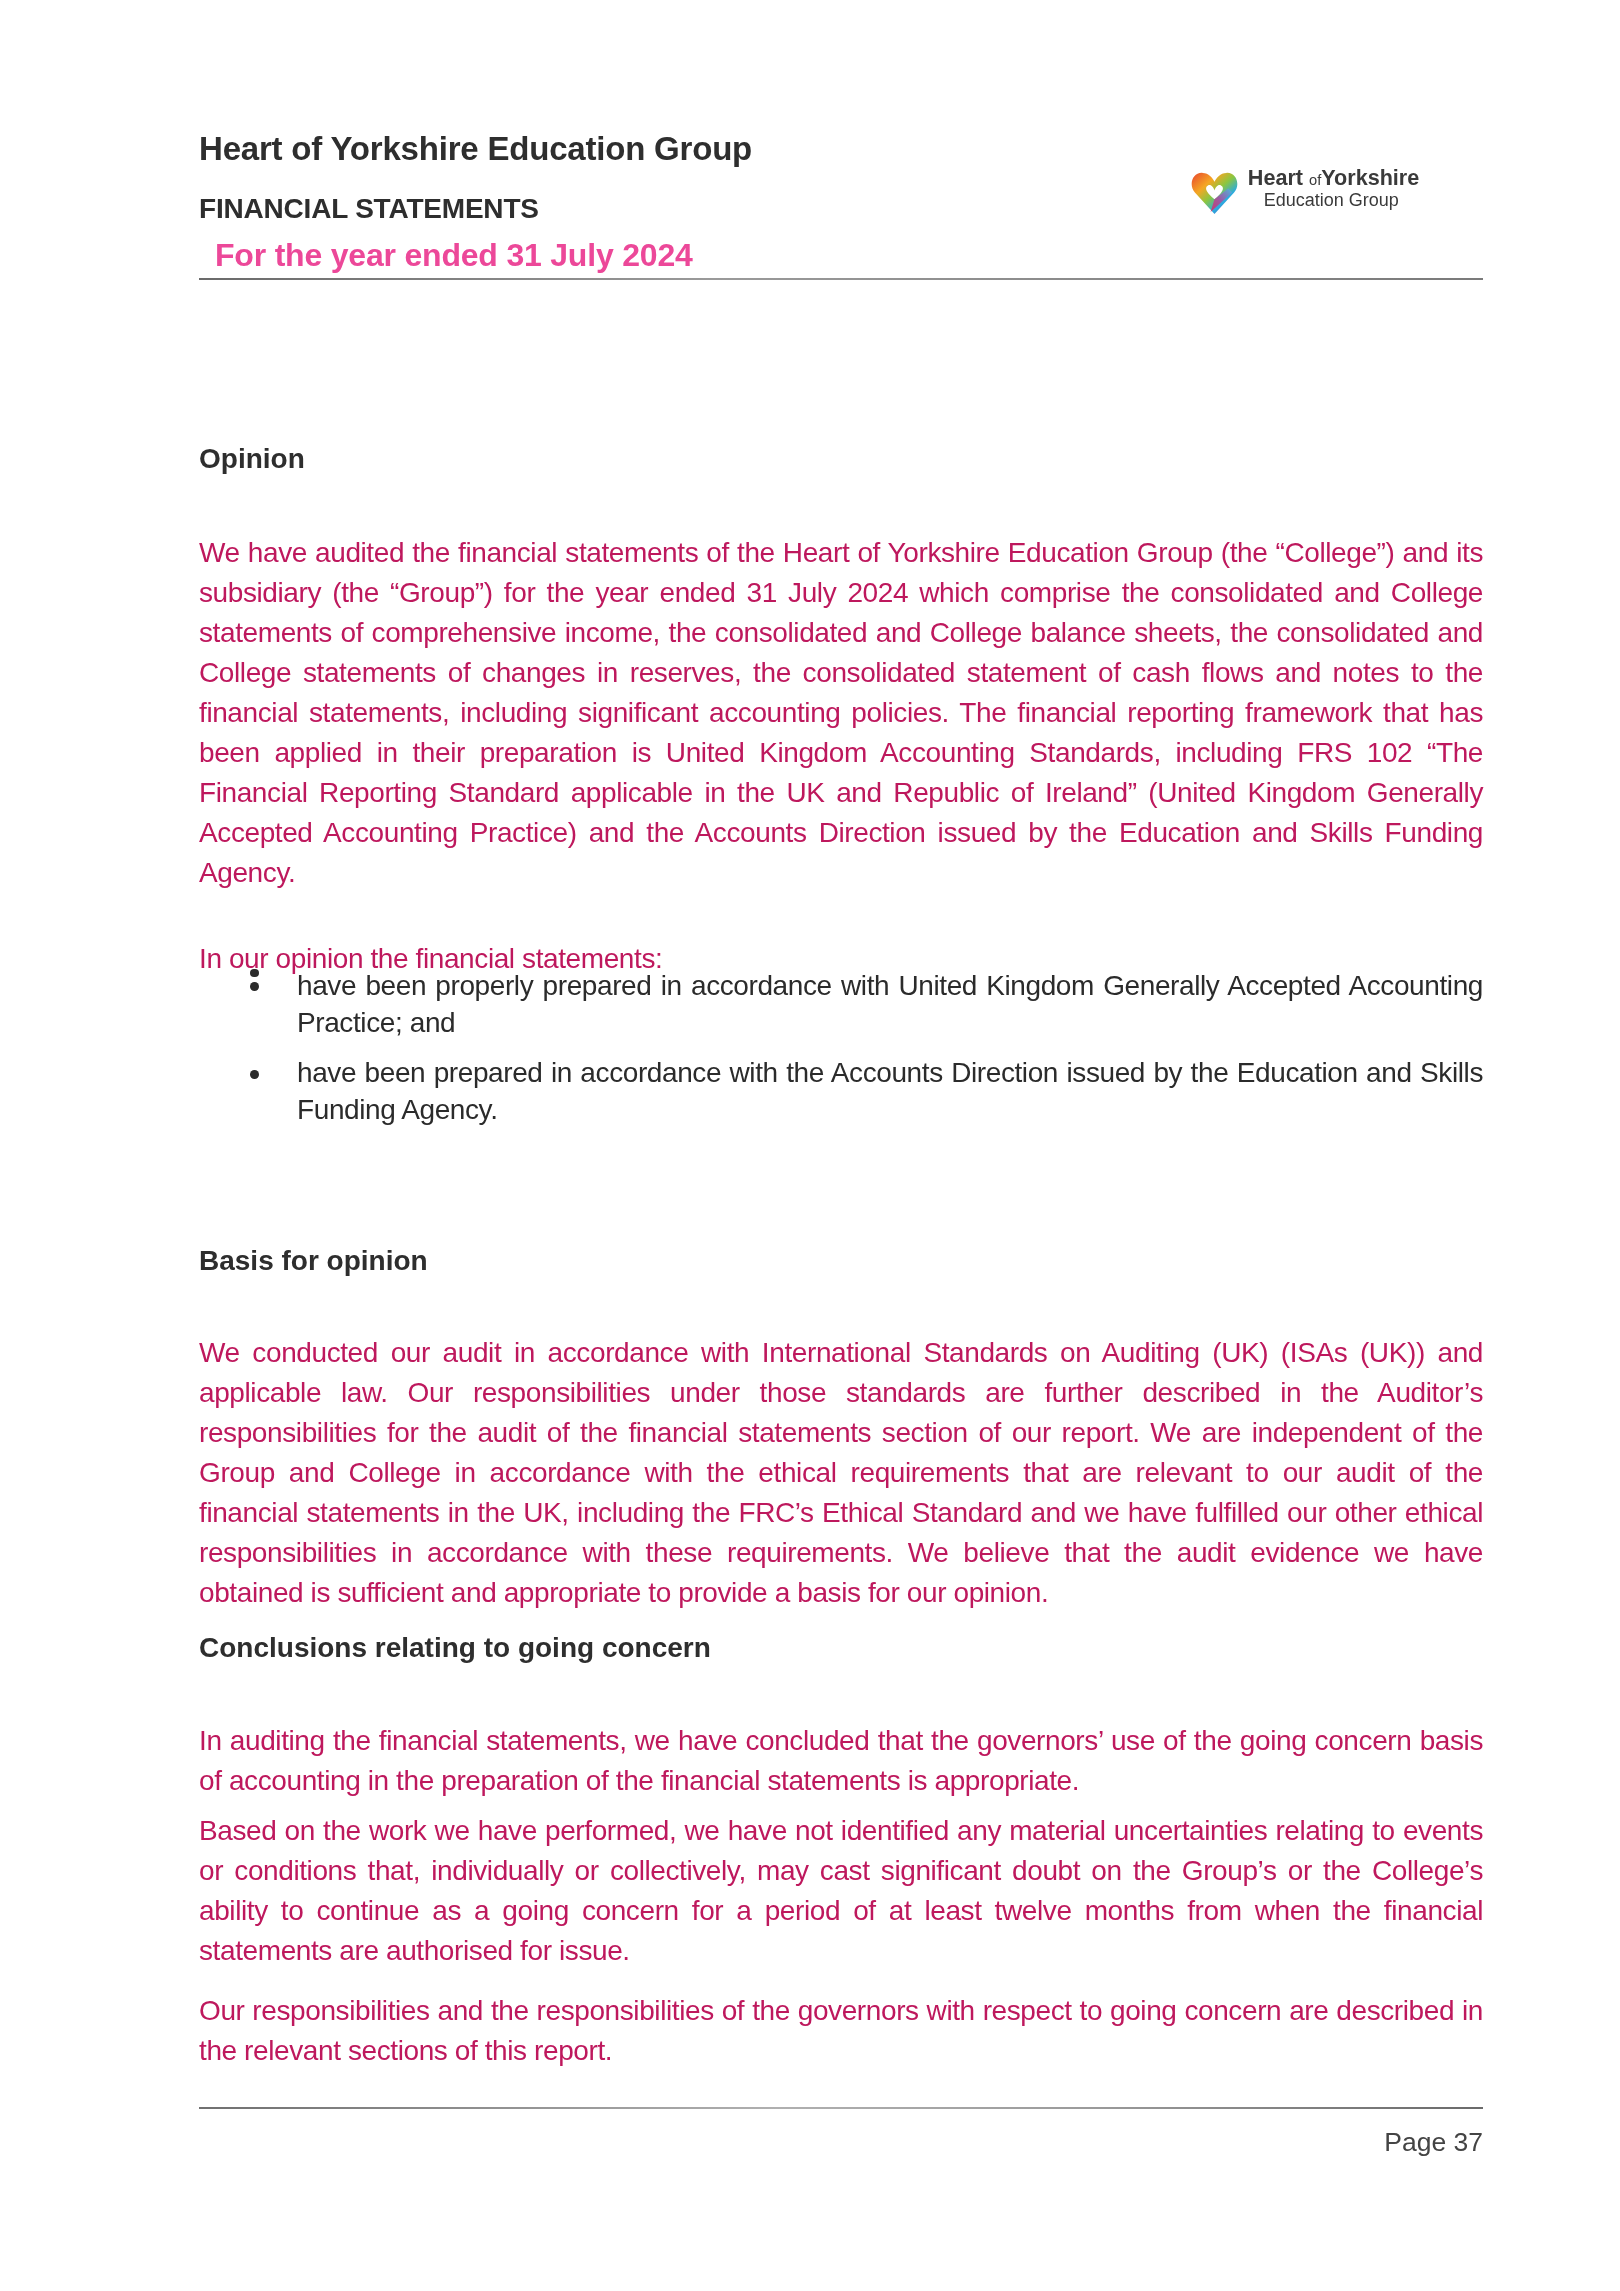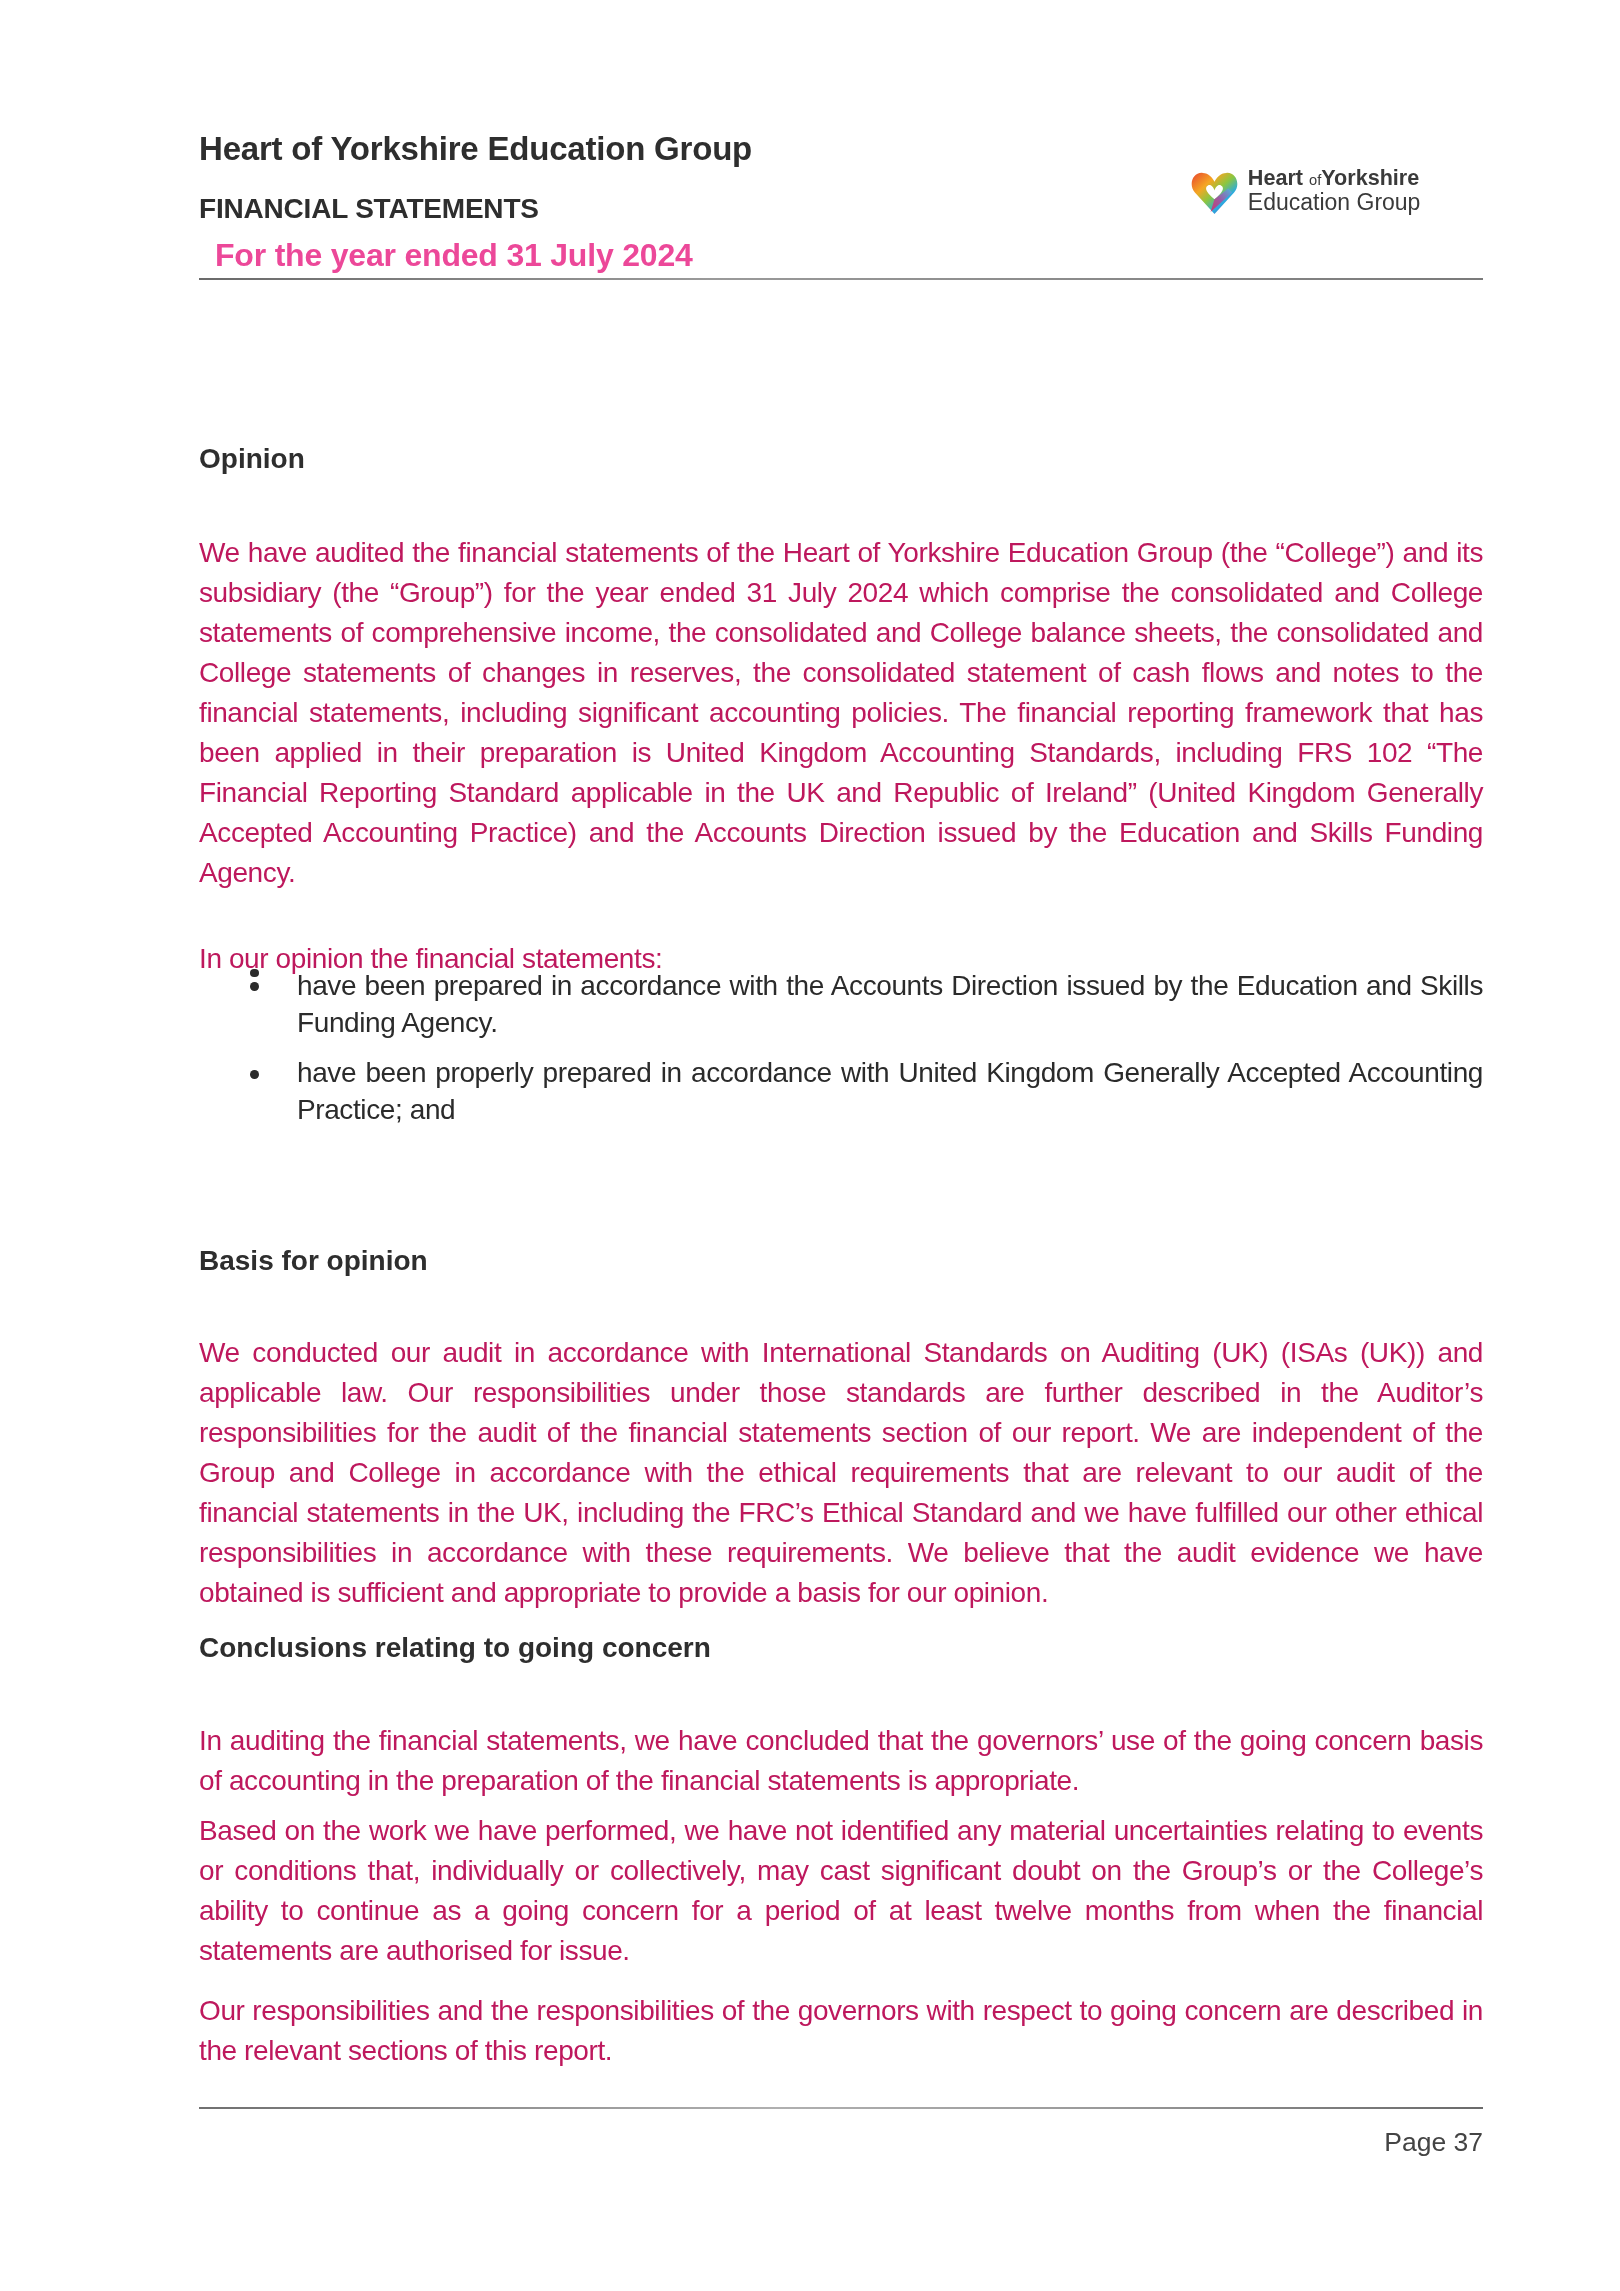--- a/index.html
+++ b/index.html
@@ -13,21 +13,21 @@
     .hdr-org { position: absolute; left: 199px; top: 130px; font-size: 33px; font-weight: bold; color: #2e2e2e; letter-spacing: -0.2px; }
     .hdr-fs  { position: absolute; left: 199px; top: 193px; font-size: 28px; font-weight: bold; color: #2e2e2e; letter-spacing: -0.2px; }
     .hdr-yr  { position: absolute; left: 215px; top: 237px; font-size: 32px; font-weight: bold; color: #ec4899; letter-spacing: -0.2px; }
     .hdr-rule { position: absolute; left: 199px; top: 278px; width: 1284px; height: 2px; background: linear-gradient(90deg,#6a6a6a,#9a9a9a 40%,#8a8a8a 70%,#7a7a7a); }
 
     .logo { position: absolute; left: 1189px; top: 167px; display: flex; }
     .logo-heart { width: 51px; height: 51px; }
     .logo-text { margin-left: 7.8px; line-height: 1; }
     .logo-line1 { font-size: 21.6px; font-weight: bold; color: #3a3a3a; white-space: nowrap; }
     .logo-line1 .small { font-size: 14.7px; font-weight: normal; }
-    .logo-line2 { font-size: 23px; color: #3a3a3a; margin-top: 2.9px; }
+    .logo-line2 { font-size: 18px; color: #3a3a3a; margin-top: 2.9px; margin-left: 16px; }
 
     
     .title { position: absolute; left: 199px; top: 341px; width: 1304px; font-size: 33px; font-weight: bold; color: #2f3a33; line-height: 41px; letter-spacing: -0.3px; }
 
     .h2 { position: absolute; left: 199px; font-size: 28px; font-weight: bold; color: #2e2e2e; }
 
     .para { position: absolute; left: 199px; width: 1284px; font-size: 28px; line-height: 40px; color: #be185d; text-align: justify; letter-spacing: -0.4px; margin-top: 37px; }
 
     .bullets { position: absolute; left: 199px; width: 1284px; margin: 0; padding: 0; list-style: none; }
     .bullets li { position: relative; padding-left: 98px; font-size: 28px; line-height: 37px; text-align: justify; letter-spacing: -0.4px; margin-bottom: 13.7px; }
@@ -72,22 +72,22 @@
     </div>
   </div>
 
 
   <div class="h2" style="top:443px;">Opinion</div>
   <div class="para" style="top:496px;">We have audited the financial statements of the Heart of Yorkshire Education Group (the “College”) and its subsidiary (the “Group”) for the year ended 31 July 2024 which comprise the consolidated and College statements of comprehensive income, the consolidated and College balance sheets, the consolidated and College statements of changes in reserves, the consolidated statement of cash flows and notes to the financial statements, including significant accounting policies. The financial reporting framework that has been applied in their preparation is United Kingdom Accounting Standards, including FRS 102 “The Financial Reporting Standard applicable in the UK and Republic of Ireland” (United Kingdom Generally Accepted Accounting Practice) and the Accounts Direction issued by the Education and Skills Funding Agency.</div>
   <div class="para" style="top:902px;">In our opinion the financial statements:</div>
 
   <ul class="bullets" style="top:953px;">
     <li><span class="dot"></span></li>
+    <li><span class="dot"></span><span>have been properly prepared in accordance with United Kingdom Generally Accepted Accounting Practice; and</span></li>
     <li><span class="dot"></span><span>have been prepared in accordance with the Accounts Direction issued by the Education and Skills Funding Agency.</span></li>
-    <li><span class="dot"></span><span>have been properly prepared in accordance with United Kingdom Generally Accepted Accounting Practice; and</span></li>
   </ul>
 
   <div class="h2" style="top:1245px;">Basis for opinion</div>
   <div class="para" style="top:1296px;">We conducted our audit in accordance with International Standards on Auditing (UK) (ISAs (UK)) and applicable law. Our responsibilities under those standards are further described in the Auditor’s responsibilities for the audit of the financial statements section of our report. We are independent of the Group and College in accordance with the ethical requirements that are relevant to our audit of the financial statements in the UK, including the FRC’s Ethical Standard and we have fulfilled our other ethical responsibilities in accordance with these requirements. We believe that the audit evidence we have obtained is sufficient and appropriate to provide a basis for our opinion.</div>
 
   <div class="h2" style="top:1632px;">Conclusions relating to going concern</div>
   <div class="para" style="top:1774px;">Based on the work we have performed, we have not identified any material uncertainties relating to events or conditions that, individually or collectively, may cast significant doubt on the Group’s or the College’s ability to continue as a going concern for a period of at least twelve months from when the financial statements are authorised for issue.</div>
   <div class="para" style="top:1684px;">In auditing the financial statements, we have concluded that the governors’ use of the going concern basis of accounting in the preparation of the financial statements is appropriate.</div>
   <div class="para" style="top:1954px;">Our responsibilities and the responsibilities of the governors with respect to going concern are described in the relevant sections of this report.</div>
 

